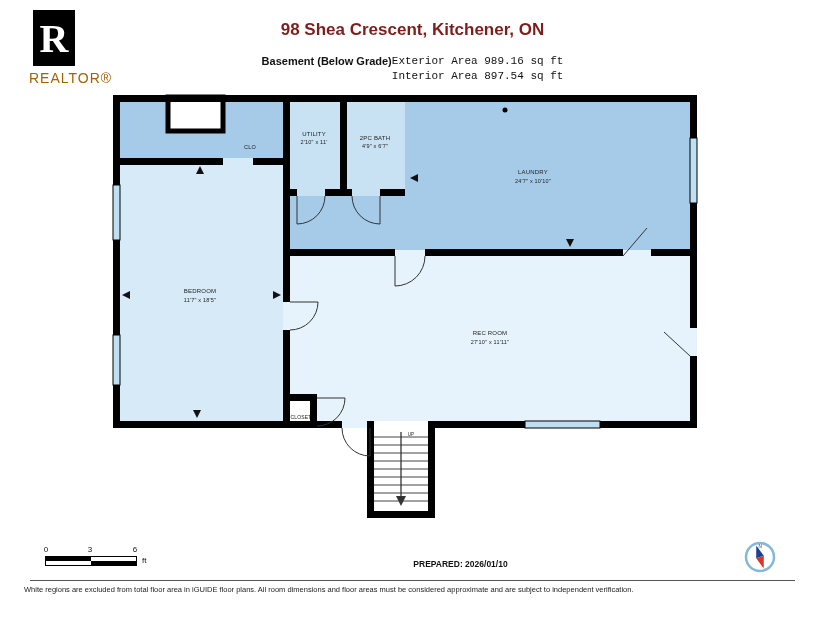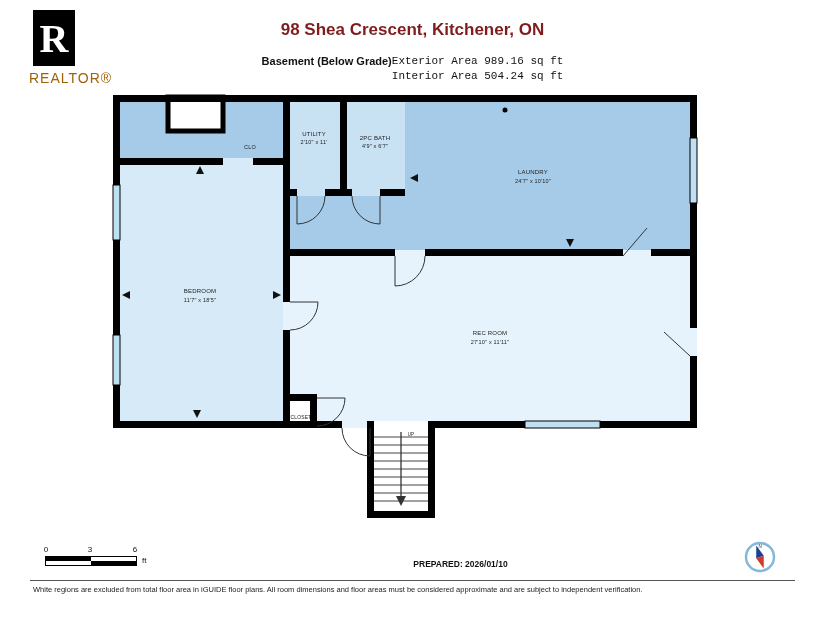--- a/index.html
+++ b/index.html
@@ -43,21 +43,21 @@
   .c-tl { left:0; top:0; background:#000; }
   .c-tr { left:45px; top:0; background:#fff; }
   .c-bl { left:0; top:4px; background:#fff; }
   .c-br { left:45px; top:4px; background:#000; }
   .scalebar .unit { position:absolute; left:97px; top:11px; }
 
   .prepared { position:absolute; top:559px; left:0; width:100%; text-align:center; font-size:8.5px; font-weight:bold;margin-left:48px; }
   .compass { position:absolute; left:742px; top:539px; }
 
   .rule { position:absolute; top:580px; left:30px; width:765px; border-top:1px solid #555; }
-  .disclaimer { position:absolute; top:585px; left:33px; width:762px; font-size:7.5px; color:#1d1d1d; }
+  .disclaimer { position:absolute; top:585px; left:24px; width:762px; font-size:7.5px; color:#1d1d1d; }
   .watermark {
     position:absolute; top:596px; left:0; width:100%; text-align:center;
     font-size:11px; font-weight:bold; color:#c9c9c9; letter-spacing:2px;
   }
 </style>
 </head>
 <body>
 
 <div class="page">
 
@@ -65,21 +65,21 @@
     <span>R</span>
   </div>
   <div class="logo-caption">REALTOR®</div>
 
   <div class="title">98 Shea Crescent, Kitchener, ON</div>
 
   <div class="subtitle">
     <div class="floor-label">Basement (Below Grade)</div>
     <div class="areas">
       <div>Exterior Area 989.16 sq ft</div>
-      <div>Interior Area 504.24 sq ft</div>
+      <div>Interior Area 897.54 sq ft</div>
     </div>
   </div>
 
   <svg class="plan" width="600" height="445" viewBox="0 0 600 445">
 
     <g>
       <rect x="8" y="5" width="177" height="70" fill="#a6cbe8"></rect>
       <rect x="8" y="68" width="177" height="270" fill="#d6eaf8"></rect>
       <rect x="178" y="99" width="414" height="67" fill="#a6cbe8"></rect>
       <rect x="300" y="5" width="292" height="161" fill="#a6cbe8"></rect>

